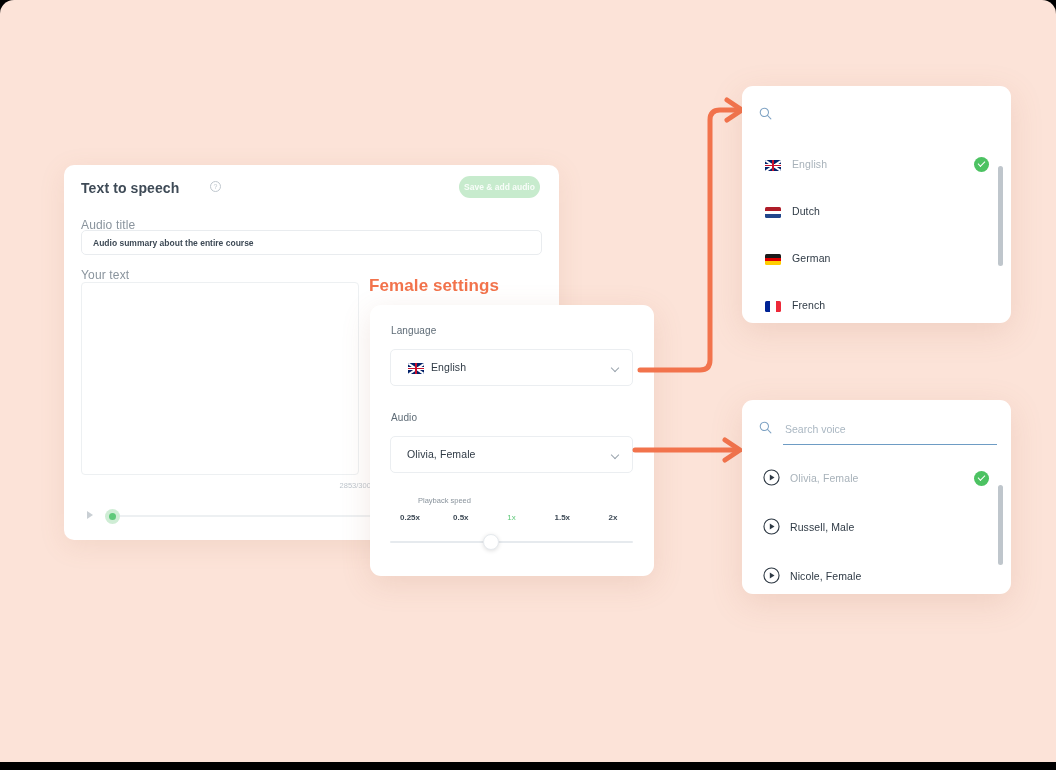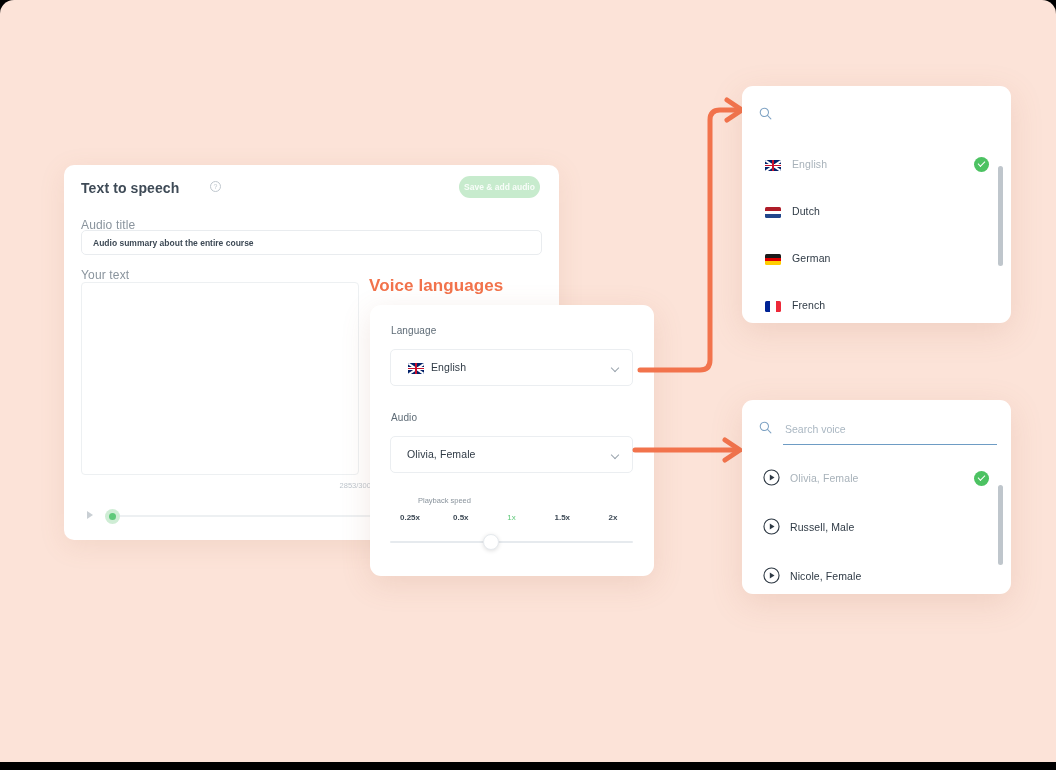--- a/index.html
+++ b/index.html
@@ -445,21 +445,21 @@
     <div id="char-counter">2853/3000</div>
 
     <div id="audio-player">
       <div id="player-play-icon"></div>
       <div id="player-track"></div>
       <div id="player-knob-halo"></div>
       <div id="player-knob"></div>
     </div>
   </div>
 
-  <div id="voice-settings-title">Voice languages</div>
+  <div id="voice-settings-title">Female settings</div>
 
   <div id="voice-settings-card">
 
     <div id="language-label" class="vs-label">Language</div>
     <div id="language-select" class="vs-select">
       <span class="flag">
         <span class="flag-uk-bg"></span>
           <span class="flag-uk-d1"></span>
           <span class="flag-uk-d2"></span>
         <span class="flag-uk-h"></span>

